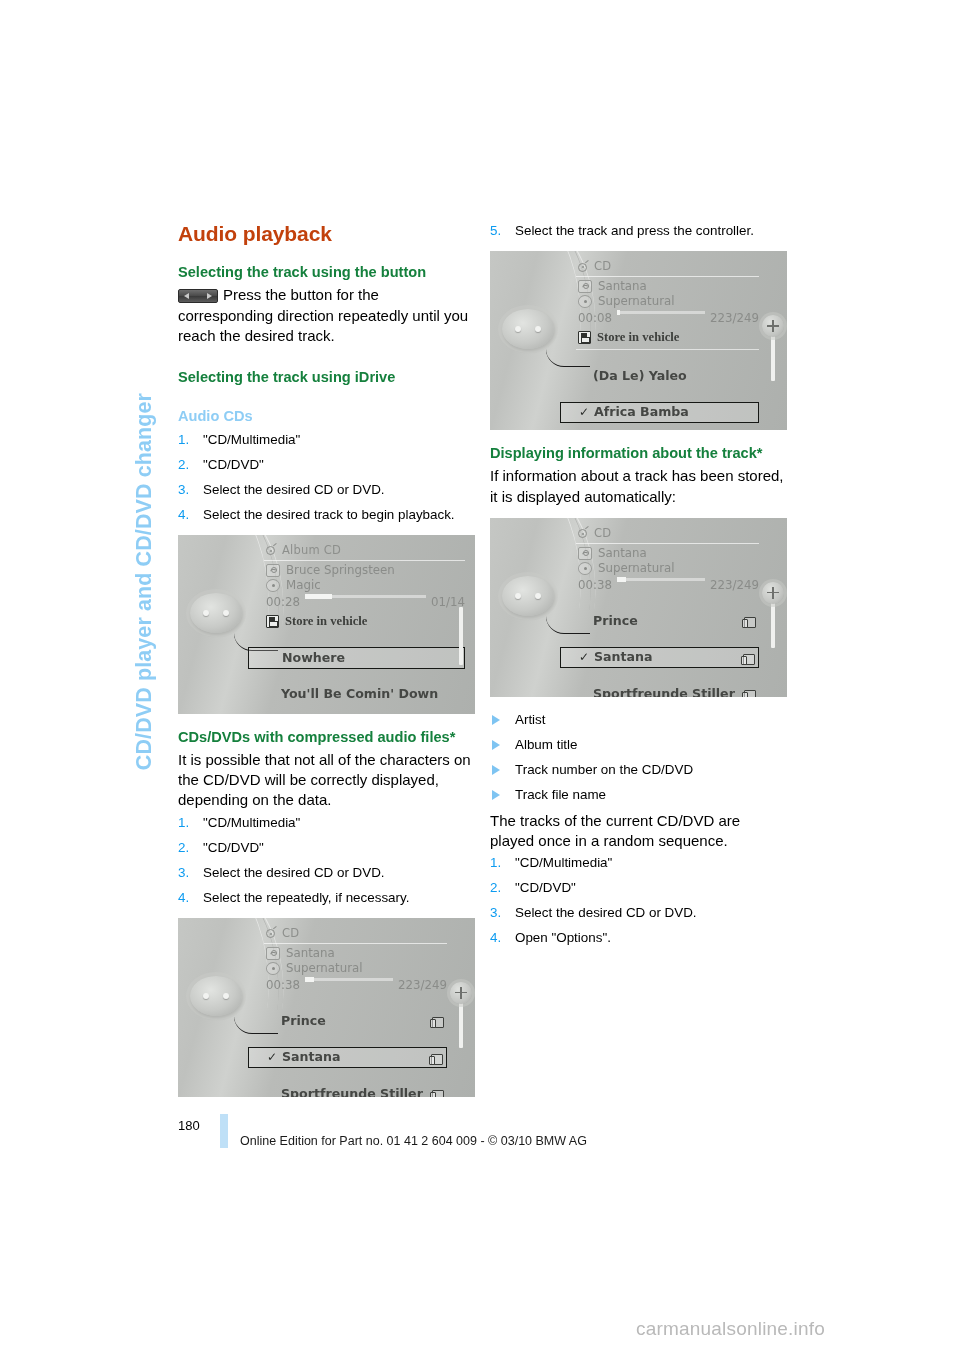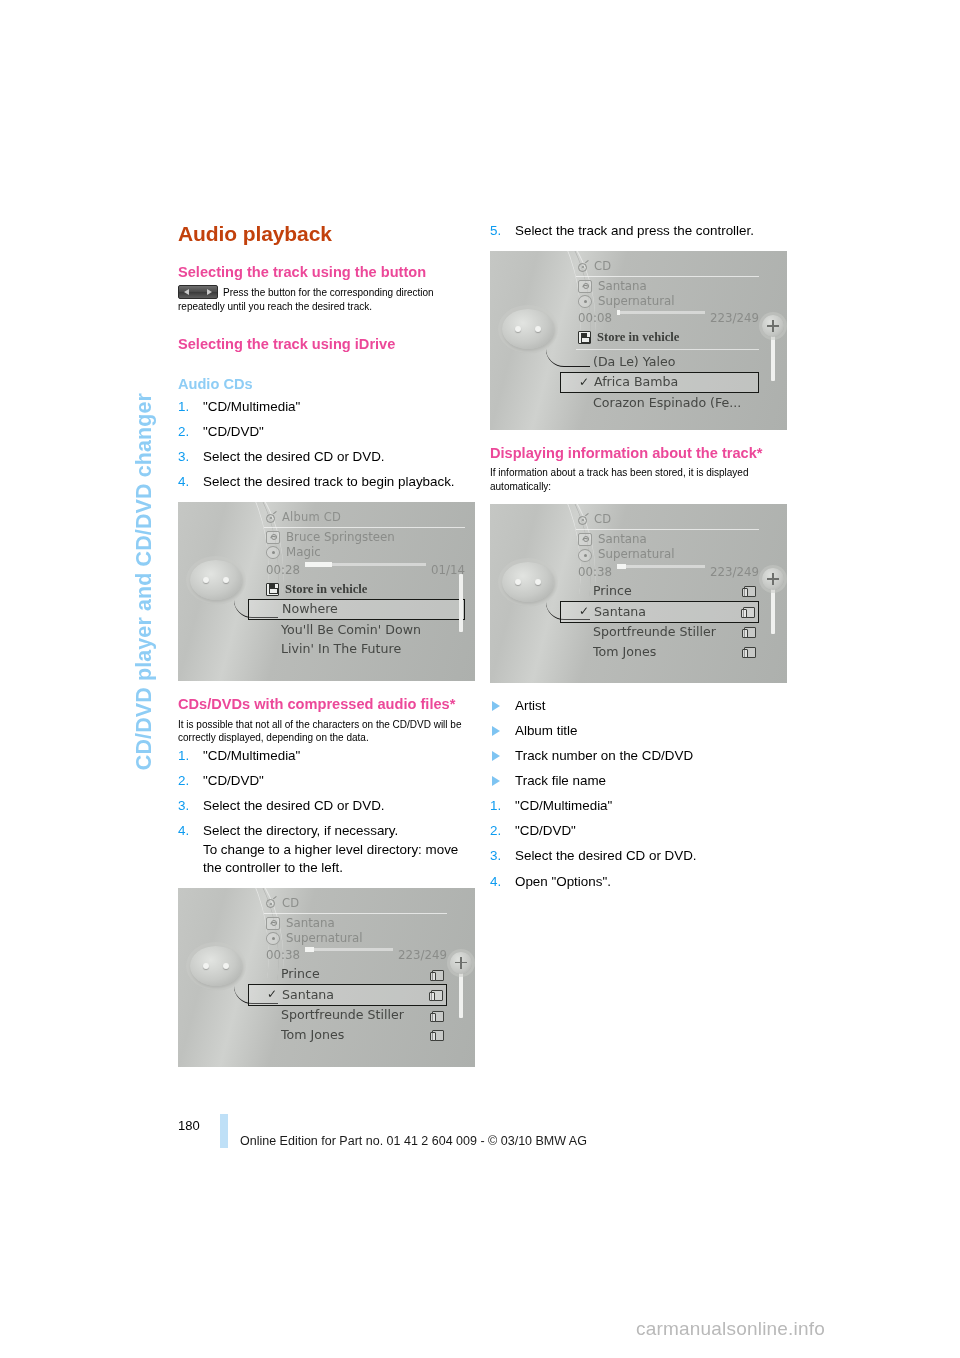--- a/index.html
+++ b/index.html
@@ -31,32 +31,32 @@
   
   .col { position: absolute; top: 222px; width: 297px; }
   .col-left  { left: 178px; }
   .col-right { left: 490px; }
 
   h1.title {
     font-size: 21px; font-weight: bold; color: #c2410c;
     margin-bottom: 17px; letter-spacing: -0.1px;
   }
   h2.head {
-    font-size: 14.6px; font-weight: bold; color: #ec4899;
+    font-size: 14.6px; font-weight: bold; color: #15803d;
     line-height: 1.26; margin-bottom: 4px;
   }
   h2.head.spaced { margin-top: 22px; }
   h3.subhead {
     font-size: 14.6px; font-weight: bold; color: #8ecdf5;
     line-height: 1.26; margin-bottom: 5px;
   }
   h3.subhead.spaced { margin-top: 21px; }
 
   p.body {
-    font-size: 10px; color: #000; line-height: 1.345;
+    font-size: 15px; color: #000; line-height: 1.345;
     margin-bottom: 2px;
   }
 
   
   .rocker {
     display: inline-block; vertical-align: -3px;
     width: 40px; height: 14px; margin-right: 5px;
     background: linear-gradient(180deg,#6f6f6f 0%,#4a4a4a 48%,#3a3a3a 52%,#5d5d5d 100%);
     border: 1px solid #2b2b2b; border-radius: 2px;
     position: relative;
@@ -209,23 +209,23 @@
   }
   .save-ico::before {
     content: ""; position: absolute; left: 2px; top: 0.5px; width: 6px; height: 4px; background: #2f312e;
   }
   .save-ico::after {
     content: ""; position: absolute; left: 2px; bottom: 0.5px; width: 7px; height: 4px; border: 1px solid #2f312e;
   }
   .sep-rule { height: 1px; background: rgba(255,255,255,0.6); margin: 2px 0; }
 
   .list-row {
-    display: flex; align-items: center;
-    font-size: 12.6px; color: #454744; font-weight: normal;
-    padding: 2.5px 4px 2.5px 2px; line-height: 1.15;
+    display: flex; align-items: flex-end;
+    font-size: 12.6px; color: #454744; font-weight: bold;
+    padding: 2.5px 4px 2.5px 2px; line-height: 1.15; margin-top: 16px;
   }
   .list-row .check { width: 15px; flex: 0 0 auto; color: #2b2d2a; font-size: 12px; }
   .list-row .lbl { flex: 1 1 auto; overflow: hidden; white-space: nowrap; }
   .list-row.sel {
     background: rgba(255,255,255,0.22);
     border: 1.8px solid #161815;
     margin-left: -16px; padding-left: 18px;
   }
   .folder-ico {
     width: 13px; height: 12px; flex: 0 0 auto; position: relative;
@@ -354,21 +354,21 @@
       </div>
       <div class="scrollbar"></div>
     </div>
 
     <h2 class="head">CDs/DVDs with compressed audio files*</h2>
     <p class="body">It is possible that not all of the characters on the CD/DVD will be correctly displayed, depending on the data.</p>
     <ol class="steps">
       <li><span class="num">1.</span><span>"CD/Multimedia"</span></li>
       <li><span class="num">2.</span><span>"CD/DVD"</span></li>
       <li><span class="num">3.</span><span>Select the desired CD or DVD.</span></li>
-      <li><span class="num">4.</span><span>Select the directory, if necessary.</span><span class="sub">To change to a higher level directory: move the controller to the left.</span></li>
+      <li><span class="num">4.</span><span>Select the repeatedly, if necessary.</span></li>
     </ol>
 
     <div class="shot">
       <div class="arc arc1"></div>
       <div class="arc arc2"></div>
       <div class="arc arc3"></div>
       <div class="knob"></div>
       <div class="knob-leader"></div>
 
       <div class="screen">
@@ -550,20 +550,21 @@
       <div class="plus-knob"></div>
     </div>
 
     <ul class="bullets">
       <li><span class="tri"></span><span>Artist</span></li>
       <li><span class="tri"></span><span>Album title</span></li>
       <li><span class="tri"></span><span>Track number on the CD/DVD</span></li>
       <li><span class="tri"></span><span>Track file name</span></li>
     </ul>
 
+    <p class="body">The tracks of the current CD/DVD are played once in a random sequence.</p>
     <ol class="steps">
       <li><span class="num">1.</span><span>"CD/Multimedia"</span></li>
       <li><span class="num">2.</span><span>"CD/DVD"</span></li>
       <li><span class="num">3.</span><span>Select the desired CD or DVD.</span></li>
       <li><span class="num">4.</span><span>Open "Options".</span></li>
     </ol>
 
   </div>
 
   <div class="footer">

